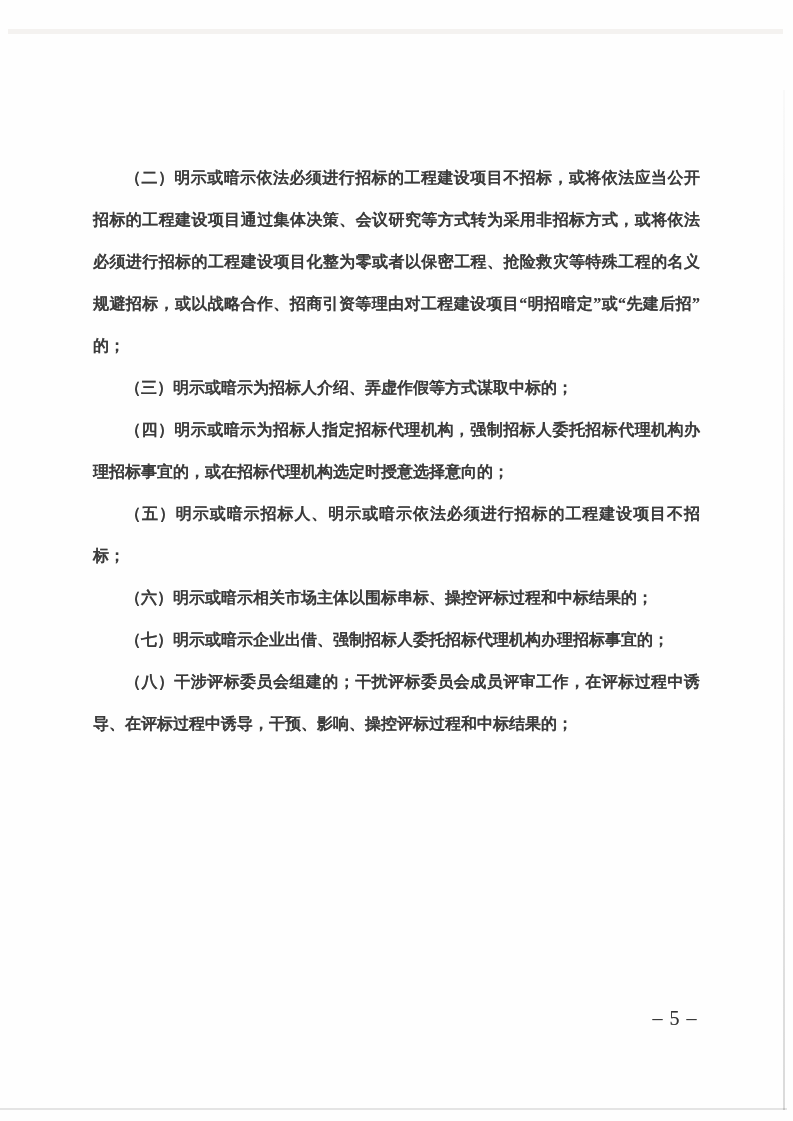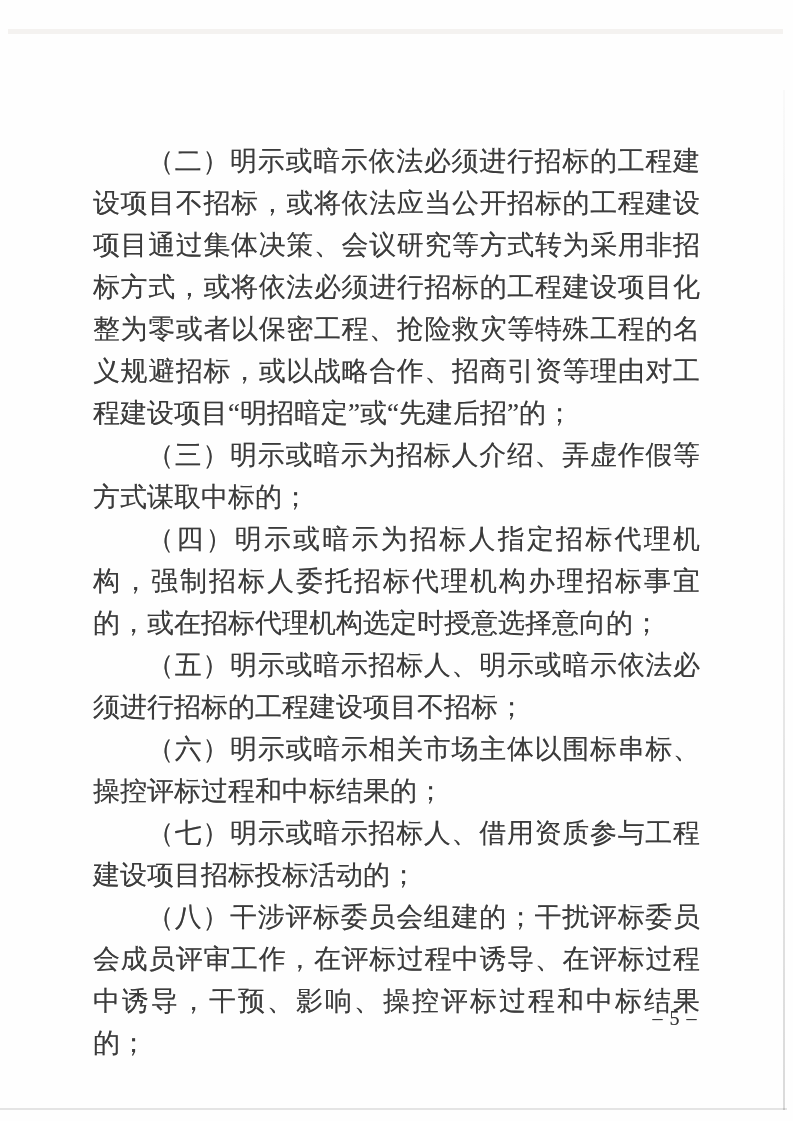--- a/index.html
+++ b/index.html
@@ -38,27 +38,28 @@
     position: absolute;
     left: 0;
     top: 1108px;
     width: 787px;
     height: 2px;
     background: rgba(0,0,0,0.10);
   }
   .content {
     position: absolute;
     left: 93px;
-    top: 140px;
+    top: 157px;
     width: 607px;
     color: #3b3b3b;
-    font-size: 27px;
+    font-size: 16px;
     line-height: 42px;
     text-align: justify;
     text-shadow: 0 0 0.6px rgba(70,70,70,0.55);
+    font-weight: bold;
   }
   .content p {
     margin: 0;
     padding: 0;
     text-indent: 2em;
   }
   .page-number {
     position: absolute;
     left: 640px;
     top: 1007px;
@@ -76,21 +77,21 @@
 <div class="page">
 
   <div class="top-shade"></div>
 
   <div class="content">
     <p>（二）明示或暗示依法必须进行招标的工程建设项目不招标，或将依法应当公开招标的工程建设项目通过集体决策、会议研究等方式转为采用非招标方式，或将依法必须进行招标的工程建设项目化整为零或者以保密工程、抢险救灾等特殊工程的名义规避招标，或以战略合作、招商引资等理由对工程建设项目“明招暗定”或“先建后招”的；</p>
     <p>（三）明示或暗示为招标人介绍、弄虚作假等方式谋取中标的；</p>
     <p>（四）明示或暗示为招标人指定招标代理机构，强制招标人委托招标代理机构办理招标事宜的，或在招标代理机构选定时授意选择意向的；</p>
     <p>（五）明示或暗示招标人、明示或暗示依法必须进行招标的工程建设项目不招标；</p>
     <p>（六）明示或暗示相关市场主体以围标串标、操控评标过程和中标结果的；</p>
-    <p>（七）明示或暗示招标人、借用资质参与工程建设项目招标投标活动的；</p>
+    <p>（七）明示或暗示企业出借、强制招标人委托招标代理机构办理招标事宜的；</p>
     <p>（八）干涉评标委员会组建的；干扰评标委员会成员评审工作，在评标过程中诱导、在评标过程中诱导，干预、影响、操控评标过程和中标结果的；</p>
   </div>
 
   <div class="page-number">– 5 –</div>
 
   <div class="right-edge"></div>
   <div class="bottom-edge"></div>
 
 </div>
 

